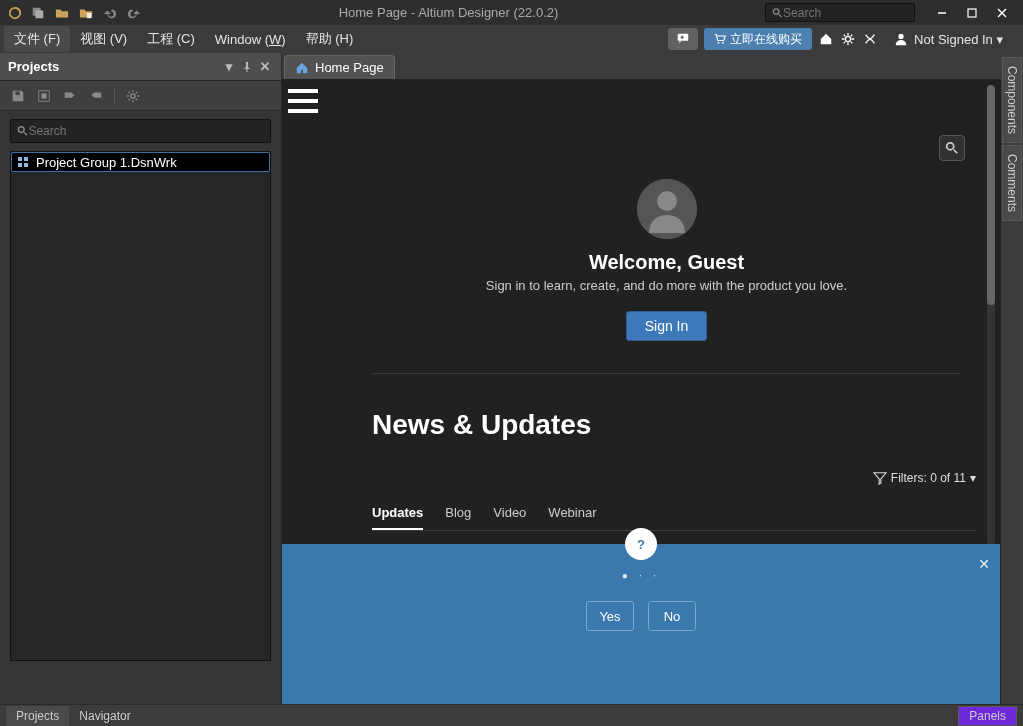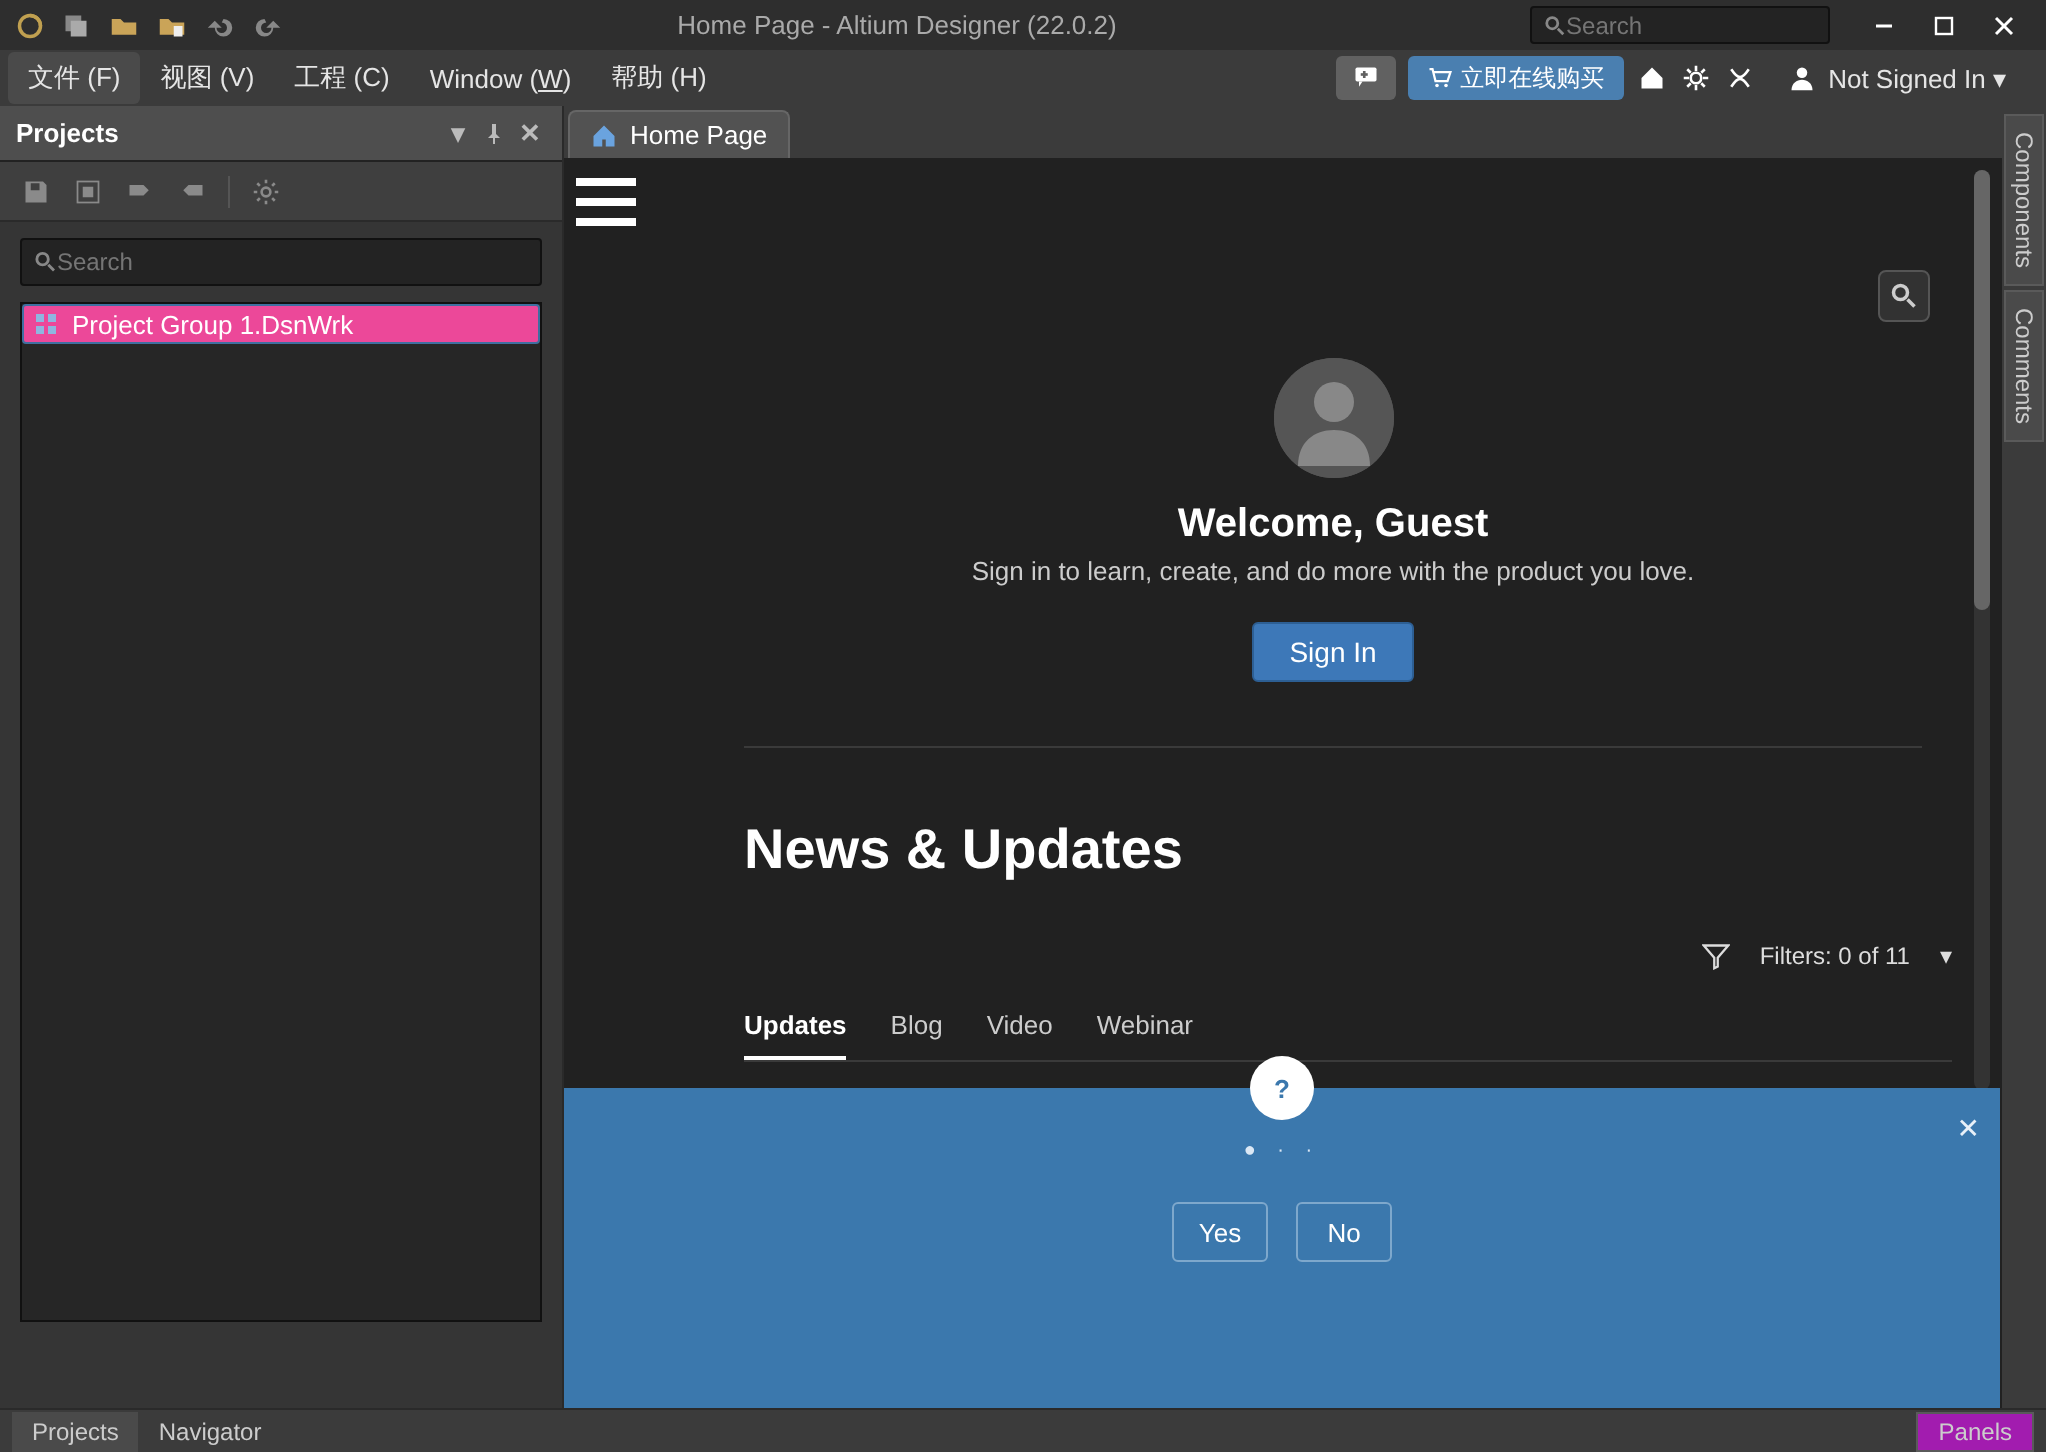--- a/index.html
+++ b/index.html
@@ -33,21 +33,21 @@
   
   .left-panel { width:282px; background:#353535; border-right:1px solid #2a2a2a; display:flex; flex-direction:column; }
   .panel-head { height:28px; background:#4e4e4e; display:flex; align-items:center; justify-content:space-between; padding:0 8px; color:#fff; font-weight:600; border-bottom:1px solid #222;}
   .panel-head-ic { display:flex; align-items:center; gap:2px;}
   .panel-head-ic div { width:16px; height:16px; display:flex; align-items:center; justify-content:center; color:#bbb;}
   .panel-toolbar { height:30px; background:#3f3f3f; display:flex; align-items:center; gap:10px; padding:0 10px; border-bottom:1px solid #2a2a2a;}
   .panel-toolbar .ic { color:#8a8a8a; }
   .panel-search { margin:8px 10px; height:24px; background:#232323; border:1px solid #111; border-radius:2px; display:flex; align-items:center; padding:0 6px;}
   .panel-search input { background:transparent; border:0; color:#ccc; width:100%; outline:none; font-size:12px; }
   .proj-tree { height:510px; margin:0 10px 10px; background:#262626; border:1px solid #111; }
-  .proj-row { height:20px; display:flex; align-items:center; gap:6px; padding:0 4px; background:#ec4899; border:1px solid #3f6fa0; color:#fff; border-radius:2px;}
+  .proj-row { height:20px; display:flex; align-items:center; gap:6px; padding:0 4px; background:#000000; border:1px solid #3f6fa0; color:#fff; border-radius:2px;}
   .proj-row .ficon { width:14px; height:14px; display:flex; align-items:center; justify-content:center; color:#8fb6e0;}
 
   
   .center { flex:1; display:flex; flex-direction:column; position:relative; }
   .tabstrip { height:26px; background:#3b3b3b; display:flex; align-items:flex-end; padding-left:2px;}
   .tab { height:24px; background:#525252; border:1px solid #666; border-bottom:0; display:flex; align-items:center; gap:6px; padding:0 10px; border-top-left-radius:4px; border-top-right-radius:4px; color:#fff;}
   .home-content { flex:1; background:#212121; position:relative; overflow:hidden;}
   .hamburger { position:absolute; left:6px; top:10px; width:30px; height:24px; display:flex; flex-direction:column; justify-content:space-between;}
   .hamburger div { height:4px; background:#fff;}
   .content-scroll { position:absolute; right:6px; top:6px; width:8px; height:460px; background:#333; border-radius:4px;}
@@ -58,21 +58,21 @@
   .welcome { position:absolute; left:90px; right:40px; top:100px; text-align:center; color:#e6e6e6;}
   .avatar { width:60px; height:60px; border-radius:50%; background:#555; margin:0 auto 12px; position:relative;}
   .avatar svg { width:60px; height:60px; }
   .welcome h2 { font-size:20px; font-weight:600; color:#fff; }
   .welcome p { font-size:13px; color:#ccc; margin-top:4px;}
   .btn-primary { display:inline-block; margin-top:18px; background:#3d78b8; border:1px solid #2d5f94; color:#fff; padding:6px 18px; border-radius:3px; font-size:14px;}
   .divider { height:1px; background:#3a3a3a; margin:32px 0 0 0;}
 
   .news { position:absolute; left:90px; right:25px; top:330px;}
   .news h1 { color:#fff; font-size:28px; font-weight:700;}
-  .filters { display:flex; justify-content:flex-end; align-items:center; gap:15px; color:#ddd; margin-top:30px; font-size:12px;}
+  .filters { display:flex; justify-content:flex-end; align-items:center; gap:4px; color:#ddd; margin-top:30px; font-size:12px;}
   .news-tabs { display:flex; gap:22px; margin-top:20px; border-bottom:1px solid #3a3a3a; font-size:13px;}
   .news-tab { padding-bottom:8px; color:#ccc;}
   .news-tab.active { color:#fff; font-weight:600; border-bottom:2px solid #fff;}
 
   
   .survey { position:absolute; left:0; right:1px; bottom:0; height:160px; background:#3b78ad; }
   .survey .badge { position:absolute; top:-16px; left:50%; transform:translateX(-50%); width:32px; height:32px; background:#fff; border-radius:50%; display:flex; align-items:center; justify-content:center; color:#3b78ad; font-weight:700;}
   .survey .close { position:absolute; right:10px; top:12px; color:#e8f0f8; font-size:14px;}
   .dots { text-align:center; margin-top:26px; color:#dbe8f5; letter-spacing:4px; font-size:10px;}
   .survey-q { text-align:center; color:#fff; margin-top:12px; font-size:14px; font-weight:500;}
@@ -80,21 +80,21 @@
   .survey-btn { width:48px; height:30px; border:1px solid #7ea8cc; color:#fff; display:flex; align-items:center; justify-content:center; border-radius:3px; font-size:13px;}
 
   
   .right-rail { width:22px; background:#3b3b3b; display:flex; flex-direction:column; align-items:center; padding-top:4px;}
   .vtab { writing-mode: vertical-rl; padding:8px 2px; color:#ccc; font-size:12px; background:#4a4a4a; border:1px solid #5a5a5a; margin-bottom:2px; }
 
   
   .statusbar { height:22px; background:#3b3b3b; display:flex; align-items:center; justify-content:space-between; padding:0 6px; border-top:1px solid #2a2a2a;}
   .status-tab { padding:3px 10px; color:#ccc; font-size:12px;}
   .status-tab.active { background:#4a4a4a;}
-  .panels-btn { background:#a21caf; padding:2px 10px; font-size:12px; border:1px solid #5a5a5a;}
+  .panels-btn { background:#6d28d9; padding:2px 10px; font-size:12px; border:1px solid #5a5a5a;}
 </style>
 </head>
 <body>
 
 <div class="titlebar">
   <div class="tb-left">
     <div class="tb-icon">
       <svg viewBox="0 0 16 16" width="14" height="14">
           <circle cx="8" cy="8" r="6" fill="none" stroke="#c0a050" stroke-width="2"></circle>
           <path d="M8 2 A6 6 0 0 1 14 8" fill="none" stroke="#c0a050" stroke-width="2"></path>

